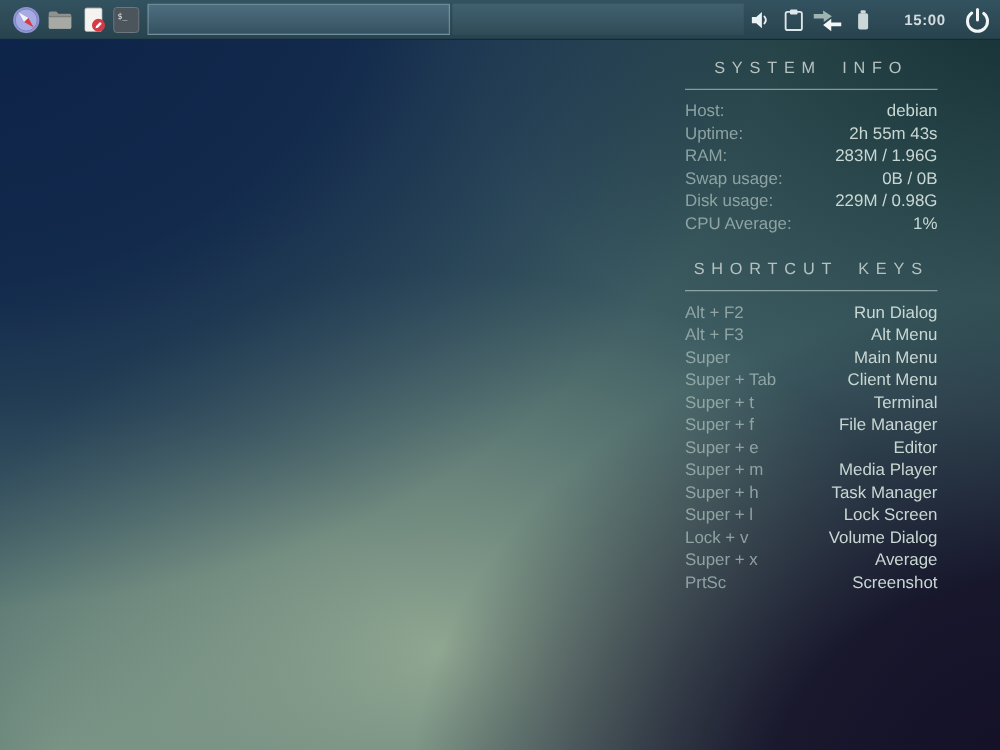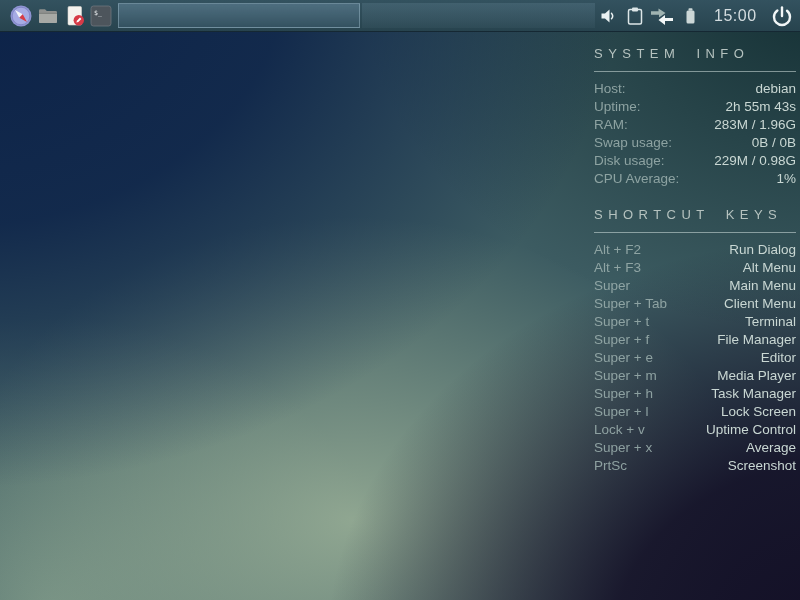--- a/index.html
+++ b/index.html
@@ -32,28 +32,28 @@
     border:1px solid rgba(175,205,220,0.40);
   }
   .panel-section{
     position:absolute;left:362px;top:3px;width:233px;height:25px;
     background:linear-gradient(180deg, rgba(145,180,200,0.16), rgba(120,150,170,0.08));
   }
   .tray-icon{position:absolute;top:6px;width:20px;height:20px;}
   .t-volume{left:599px}.t-clipboard{left:625px}.t-network{left:649px;width:26px}.t-battery{left:680px}
   .clock{
     position:absolute;left:714px;top:0;width:52px;height:32px;line-height:32px;
-    font-weight:normal;font-size:16px;letter-spacing:0.5px;
+    text-align:center;font-weight:bold;font-size:12px;letter-spacing:0.5px;
     color:var(--clock-color,#d3dcdf);cursor:default;
   }
   .power{position:absolute;left:770px;top:4px;width:24px;height:24px;cursor:pointer;}
   
   .conky{
-    position:absolute;left:594px;top:46px;width:202px;
-    font-size:13.5px;color:var(--conky-value,#c9d7d3);
+    position:absolute;left:548px;top:46px;width:202px;
+    font-size:13.5px;color:var(--conky-value,#c9d7d3);text-align:center;
   }
   .conky .title{
     font-size:13px;font-weight:normal;margin:0;
     letter-spacing:0.42em;word-spacing:0.55em;
     color:var(--conky-title,#b5c2bf);white-space:nowrap;
   }
   .conky .rule{height:1px;background:rgba(210,224,222,0.55);margin:10px 0 8px 0;}
   .conky .row{display:flex;justify-content:space-between;height:18px;line-height:18px;gap:32px;}
   .conky .k{color:var(--conky-label,#9eb2b0);opacity:0.85;}
   .conky .v{color:var(--conky-value,#c9d7d3);}
@@ -205,21 +205,21 @@
     <div class="row">
       <span class="k">Super + h</span>
       <span class="v">Task Manager</span>
     </div>
     <div class="row">
       <span class="k">Super + l</span>
       <span class="v">Lock Screen</span>
     </div>
     <div class="row">
       <span class="k">Lock + v</span>
-      <span class="v">Uptime Control</span>
+      <span class="v">Volume Dialog</span>
     </div>
     <div class="row">
       <span class="k">Super + x</span>
       <span class="v">Average</span>
     </div>
     <div class="row">
       <span class="k">PrtSc</span>
       <span class="v">Screenshot</span>
     </div>
   </div>

